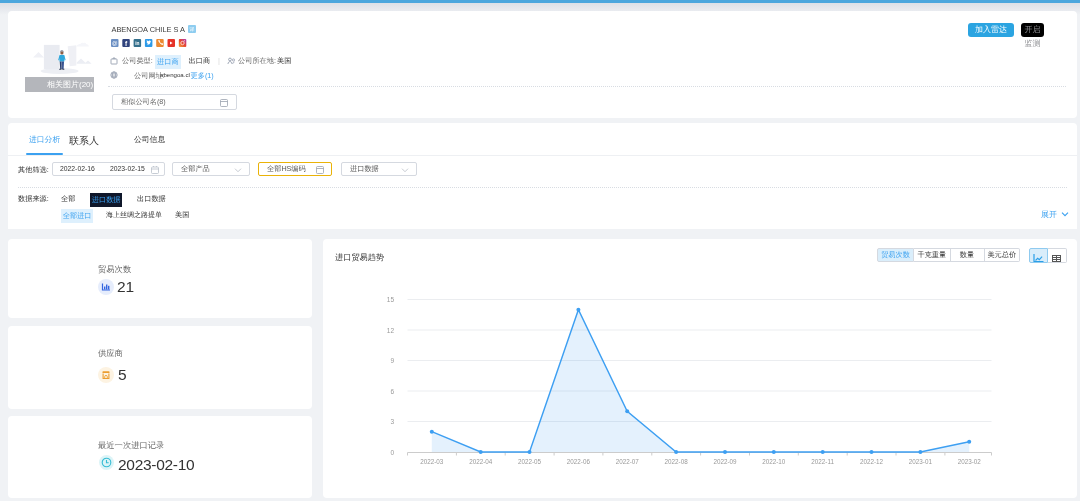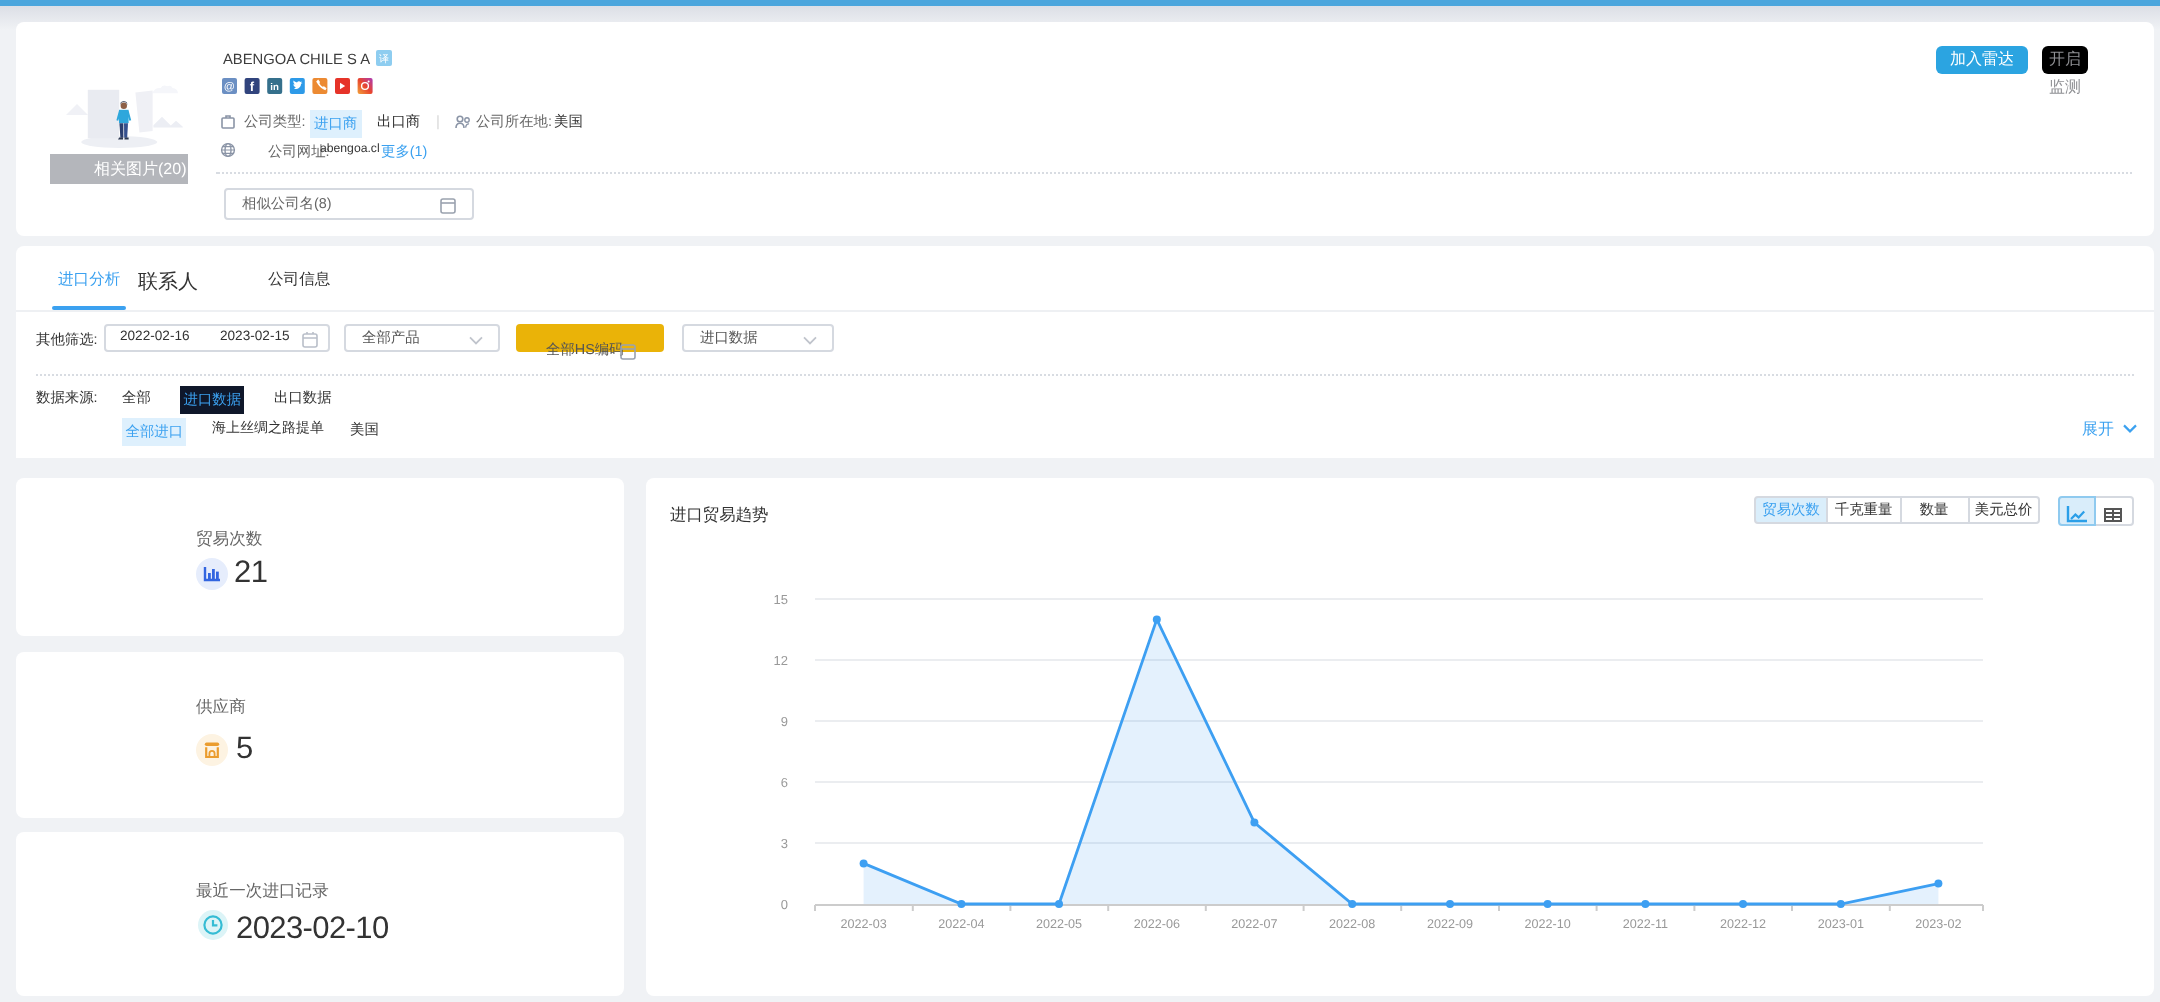--- a/index.html
+++ b/index.html
@@ -121,21 +121,21 @@
         <rect x=".5" y="1" width="7" height="6.5" rx="1" fill="none" stroke="#b9bfc9" stroke-width=".8"></rect>
         <path d="M.5 3 h7 M2.5 1 v-1 M5.5 1 v-1" stroke="#b9bfc9" stroke-width=".8"></path>
       </svg>
   </div>
   <div class="abs" style="left:164px;top:39px;width:78px;height:14px;border:1px solid #d5d9e0;border-radius:2px;font-size:7.2px;color:#555;line-height:12px;">
     <span style="margin-left:8px;text-align:right;">全部产品</span>
     <svg width="8" height="5" viewBox="0 0 8 5" style="position:absolute;right:7px;top:5px;">
         <path d="M1 .7 L4 3.7 L7 .7" fill="none" stroke="#c0c4cc" stroke-width=".9"></path>
       </svg>
   </div>
-  <div class="abs" style="left:250px;top:39px;width:74px;height:14px;border:7px solid #eab308;border-radius:2px;font-size:7.2px;color:#555;line-height:12px;">
+  <div class="abs" style="left:250px;top:39px;width:74px;height:14px;border:1px solid #eab308;border-radius:2px;font-size:7.2px;color:#555;line-height:12px;">
     <span style="margin-left:8px;">全部HS编码</span>
     <svg width="8" height="8" viewBox="0 0 8 8" style="position:absolute;right:7px;top:3px;">
         <rect x=".5" y=".5" width="7" height="7" rx="1" fill="none" stroke="#9aa2af" stroke-width=".8"></rect>
         <path d="M.5 2.5 h7" stroke="#9aa2af" stroke-width=".8"></path>
       </svg>
   </div>
   <div class="abs" style="left:333px;top:39px;width:76px;height:14px;border:1px solid #d5d9e0;border-radius:2px;font-size:7.2px;color:#555;line-height:12px;">
     <span style="margin-left:8px;">进口数据</span>
     <svg width="8" height="5" viewBox="0 0 8 5" style="position:absolute;right:7px;top:5px;">
         <path d="M1 .7 L4 3.7 L7 .7" fill="none" stroke="#c0c4cc" stroke-width=".9"></path>

